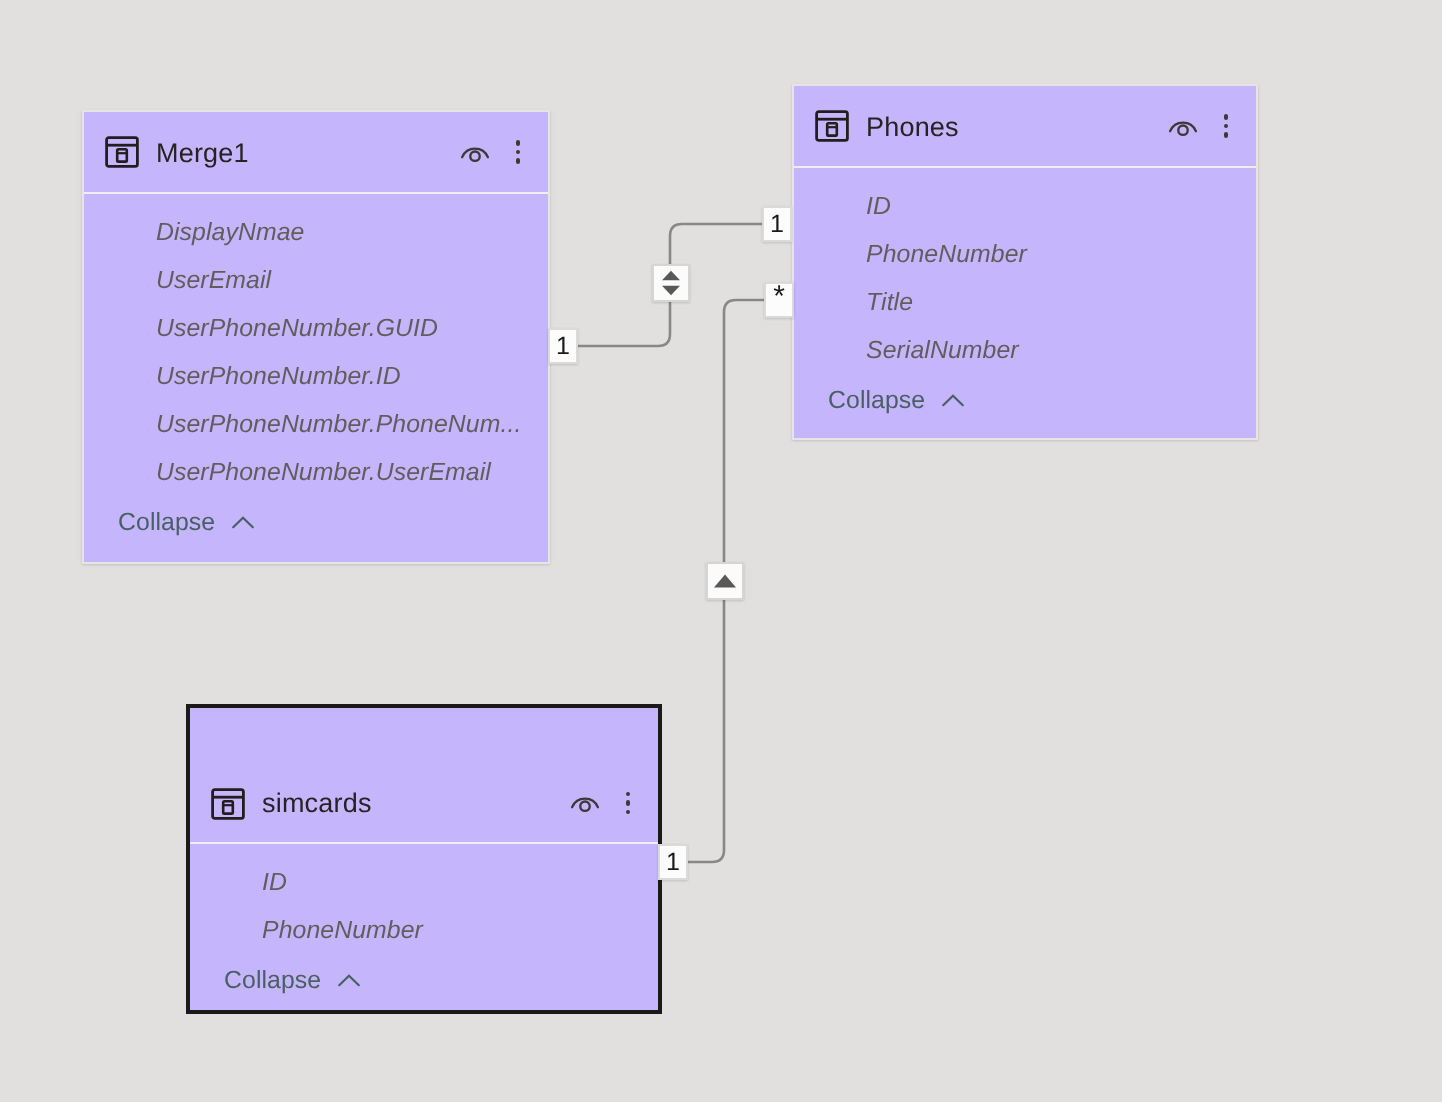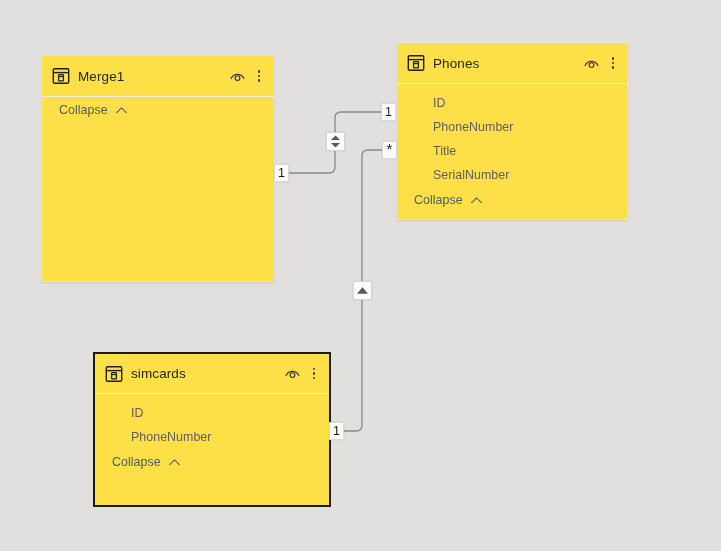--- a/index.html
+++ b/index.html
@@ -24,40 +24,41 @@
   #links {
     position: absolute;
     left: 0; top: 0;
     width: 721px;
     height: 551px;
     pointer-events: none;
   }
   
   .card {
     position: absolute;
-    background: #fde047;
+    background: #c4b5fd;
     box-sizing: border-box;
     border: 1px solid #e6e5e3;
     box-shadow: 0 0.6px 1.8px rgba(0,0,0,0.10), 0 0.3px 0.9px rgba(0,0,0,0.07);
   }
   .card.selected {
     border: 2px solid #1b1a19;
     box-shadow: none;
   }
   .card-header {
     position: relative;
     height: 41px;
     display: flex;
     align-items: center;
     padding: 0 9px 0 10px;
     border-bottom: 1px solid #f0efed;
     box-sizing: border-box;
   }
   .card.selected .card-header {
     height: 40px;
+    margin-top: 28px;
   }
   .tbl-icon {
     width: 18px;
     height: 18px;
     flex: 0 0 18px;
     margin-right: 8px;
     display: block;
   }
   .card-title {
     font-size: 13.5px;
@@ -101,20 +102,21 @@
   }
   .field {
     font-size: 12.4px;
     color: #605e5c;
     line-height: 24px;
     height: 24px;
     padding: 0 10px 0 36px;
     white-space: nowrap;
     overflow: hidden;
     letter-spacing: 0.05px;
+    font-style: italic;
   }
   .collapse-row {
     display: flex;
     align-items: center;
     padding: 6px 0 9px 17px;
   }
   .collapse-label {
     font-size: 12.4px;
     color: #4a5f62;
     letter-spacing: 0.05px;
@@ -187,20 +189,28 @@
           <path d="M2.2 11.2 A7.4 7.4 0 0 1 15.8 11.2" fill="none" stroke="#3b3a39" stroke-width="1.25" stroke-linecap="round"></path>
           <circle cx="9" cy="10.7" r="2.5" fill="none" stroke="#3b3a39" stroke-width="1.25"></circle>
         </svg>
         <span class="kebab">
           <i></i>
           <i></i>
           <i></i>
         </span>
       </span>
     </div>
+    <div class="field-list">
+      <div class="field">DisplayNmae</div>
+      <div class="field">UserEmail</div>
+      <div class="field">UserPhoneNumber.GUID</div>
+      <div class="field">UserPhoneNumber.ID</div>
+      <div class="field">UserPhoneNumber.PhoneNum...</div>
+      <div class="field">UserPhoneNumber.UserEmail</div>
+    </div>
     <div class="collapse-row">
       <span class="collapse-label">Collapse</span>
       <svg class="chev-up" viewBox="0 0 13 13">
         <path d="M1.6 8.6 L6.5 3.9 L11.4 8.6" fill="none" stroke="#4a5f62" stroke-width="1.1" stroke-linecap="round"></path>
       </svg>
     </div>
   </div>
 
   <div class="card" id="card-phones" style="left:396px; top:42px; width:233px; height:178px;">
     <div class="card-header">

